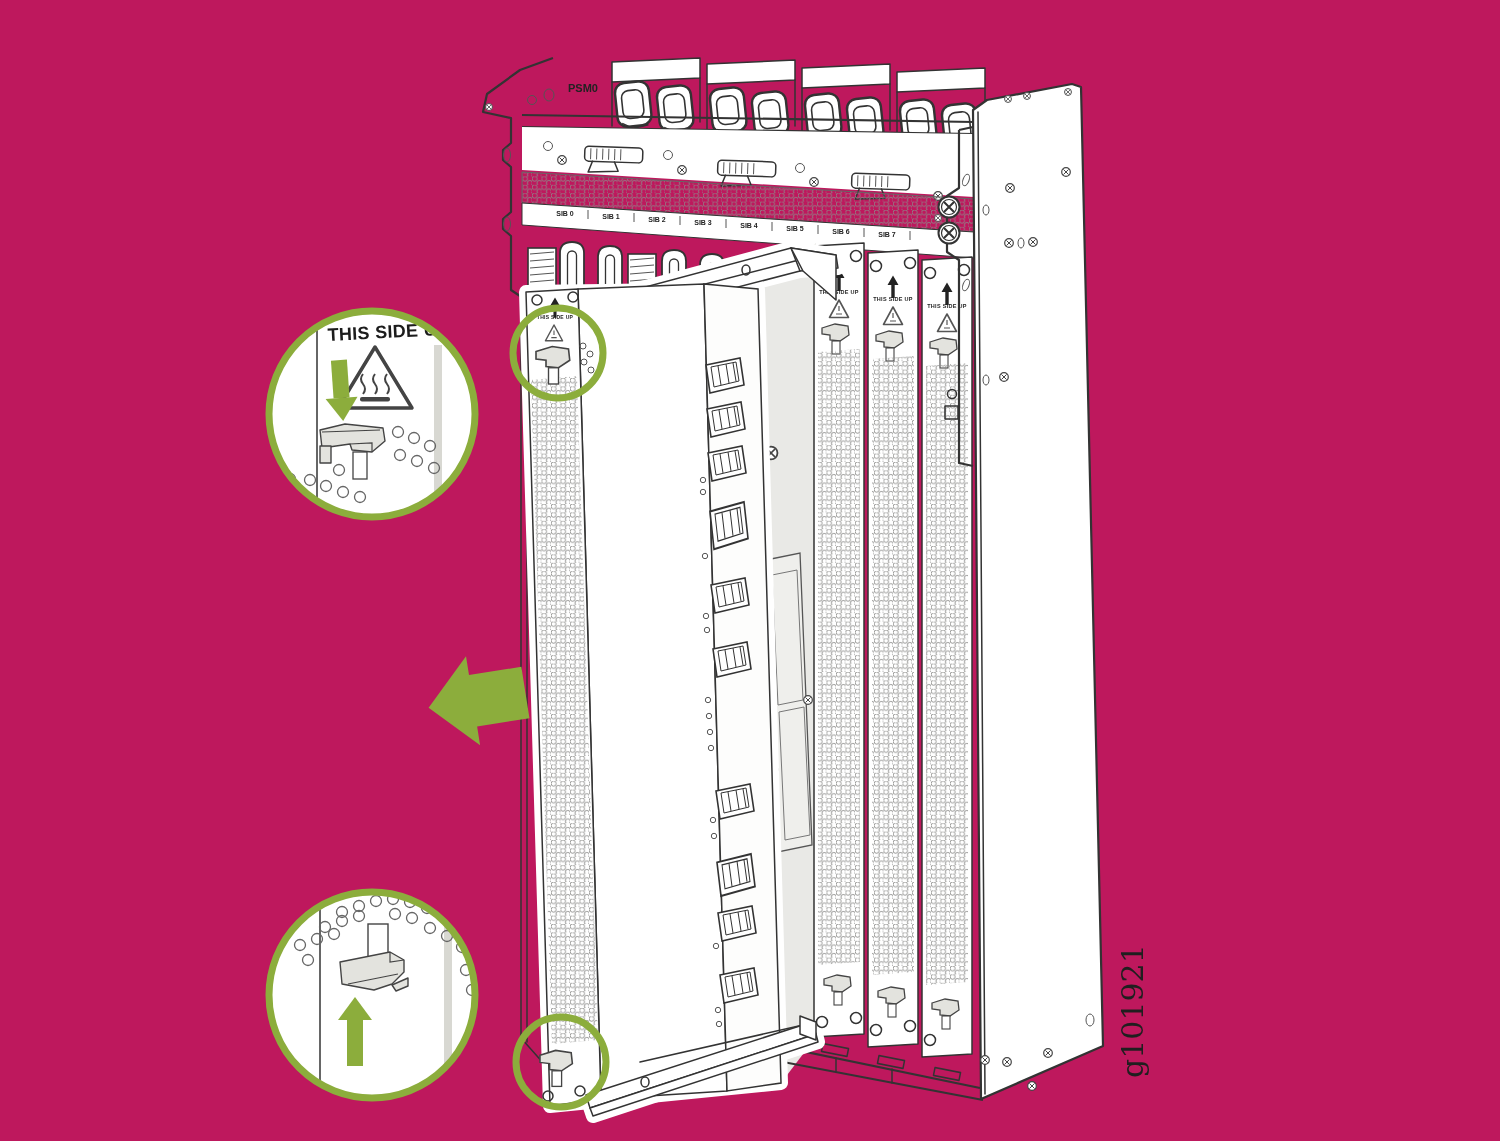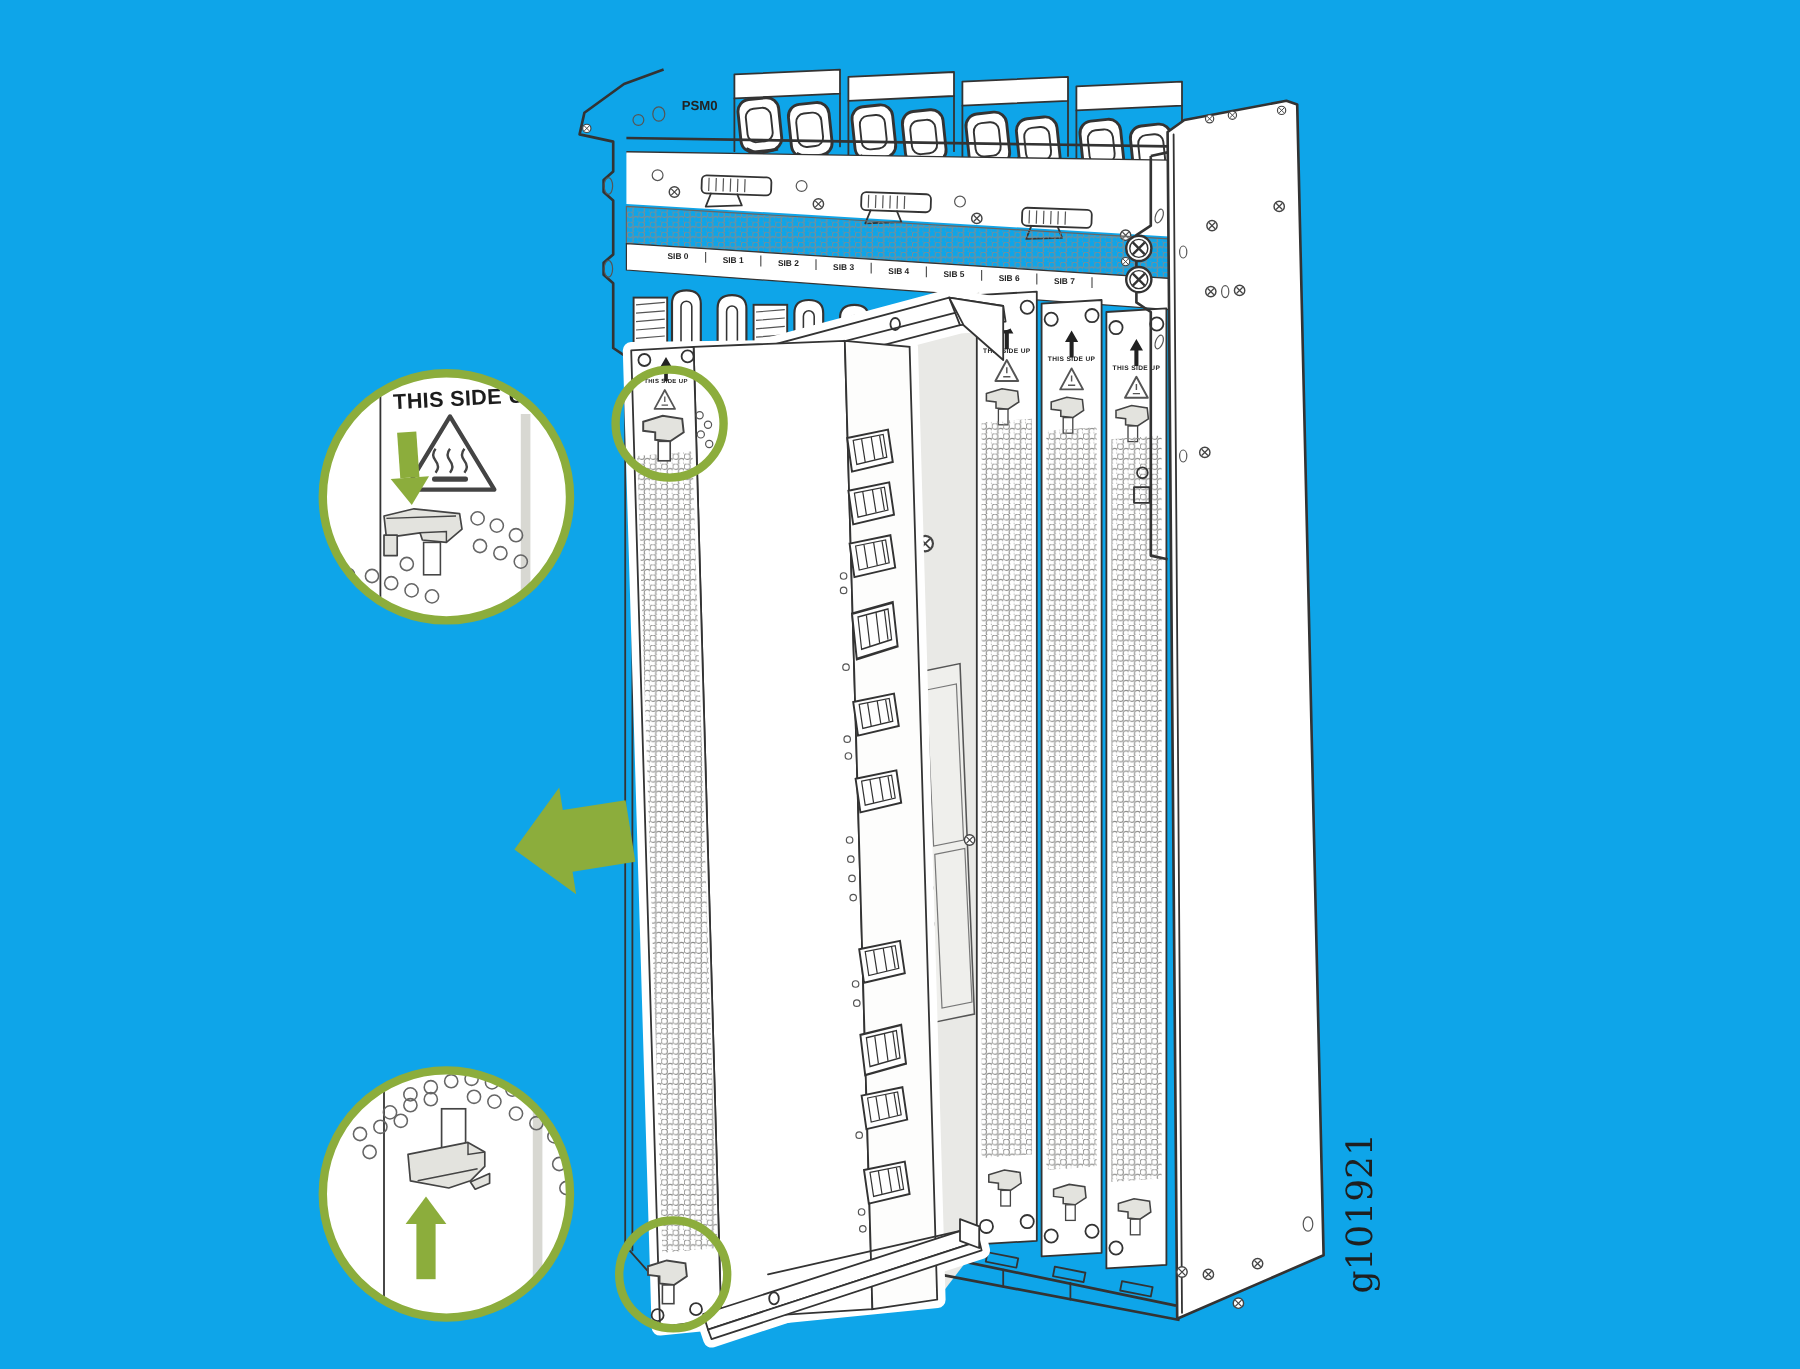--- a/index.html
+++ b/index.html
@@ -1,16 +1,16 @@
 <!DOCTYPE html>
 <html><head>
 <meta charset="utf-8">
 <style>
   html,body{margin:0;padding:0;background:#fff;}
-  .stage{position:relative;width:1500px;height:1141px;background:#0ea5e9;overflow:hidden;
+  .stage{position:relative;width:1500px;height:1141px;background:#be185d;overflow:hidden;
          font-family:"Liberation Sans",sans-serif;}
   svg{display:block}
   .ln{fill:none;stroke:#333;stroke-width:1.5;stroke-linejoin:round;stroke-linecap:round}
   .ln2{fill:none;stroke:#333;stroke-width:2.2;stroke-linejoin:round}
   .thin{fill:none;stroke:#555;stroke-width:1;stroke-linejoin:round}
   .fw{fill:#fff;stroke:#333;stroke-width:1.5;stroke-linejoin:round}
   .fw2{fill:#fff;stroke:#333;stroke-width:2.2;stroke-linejoin:round}
   .gray{fill:#e9e9e6;stroke:none}
   .latch{fill:#e3e3de;stroke:#444;stroke-width:1.4;stroke-linejoin:round}
   .green{fill:#8cad3c;stroke:none}

